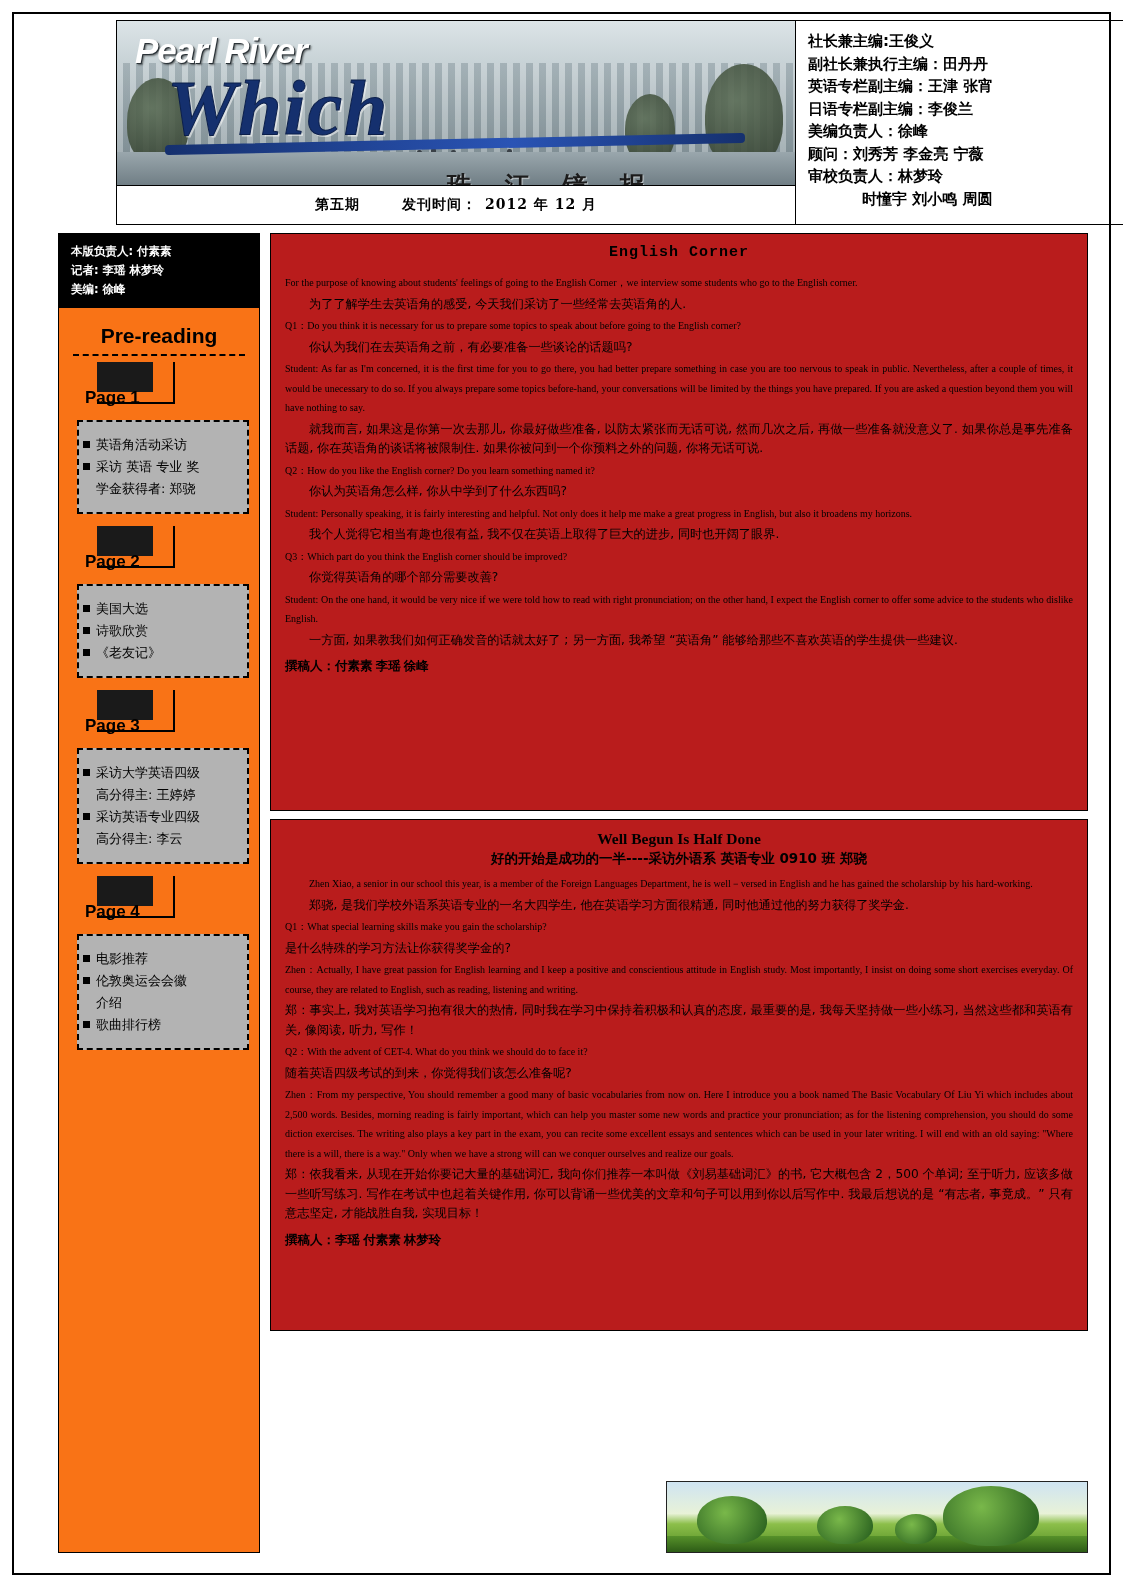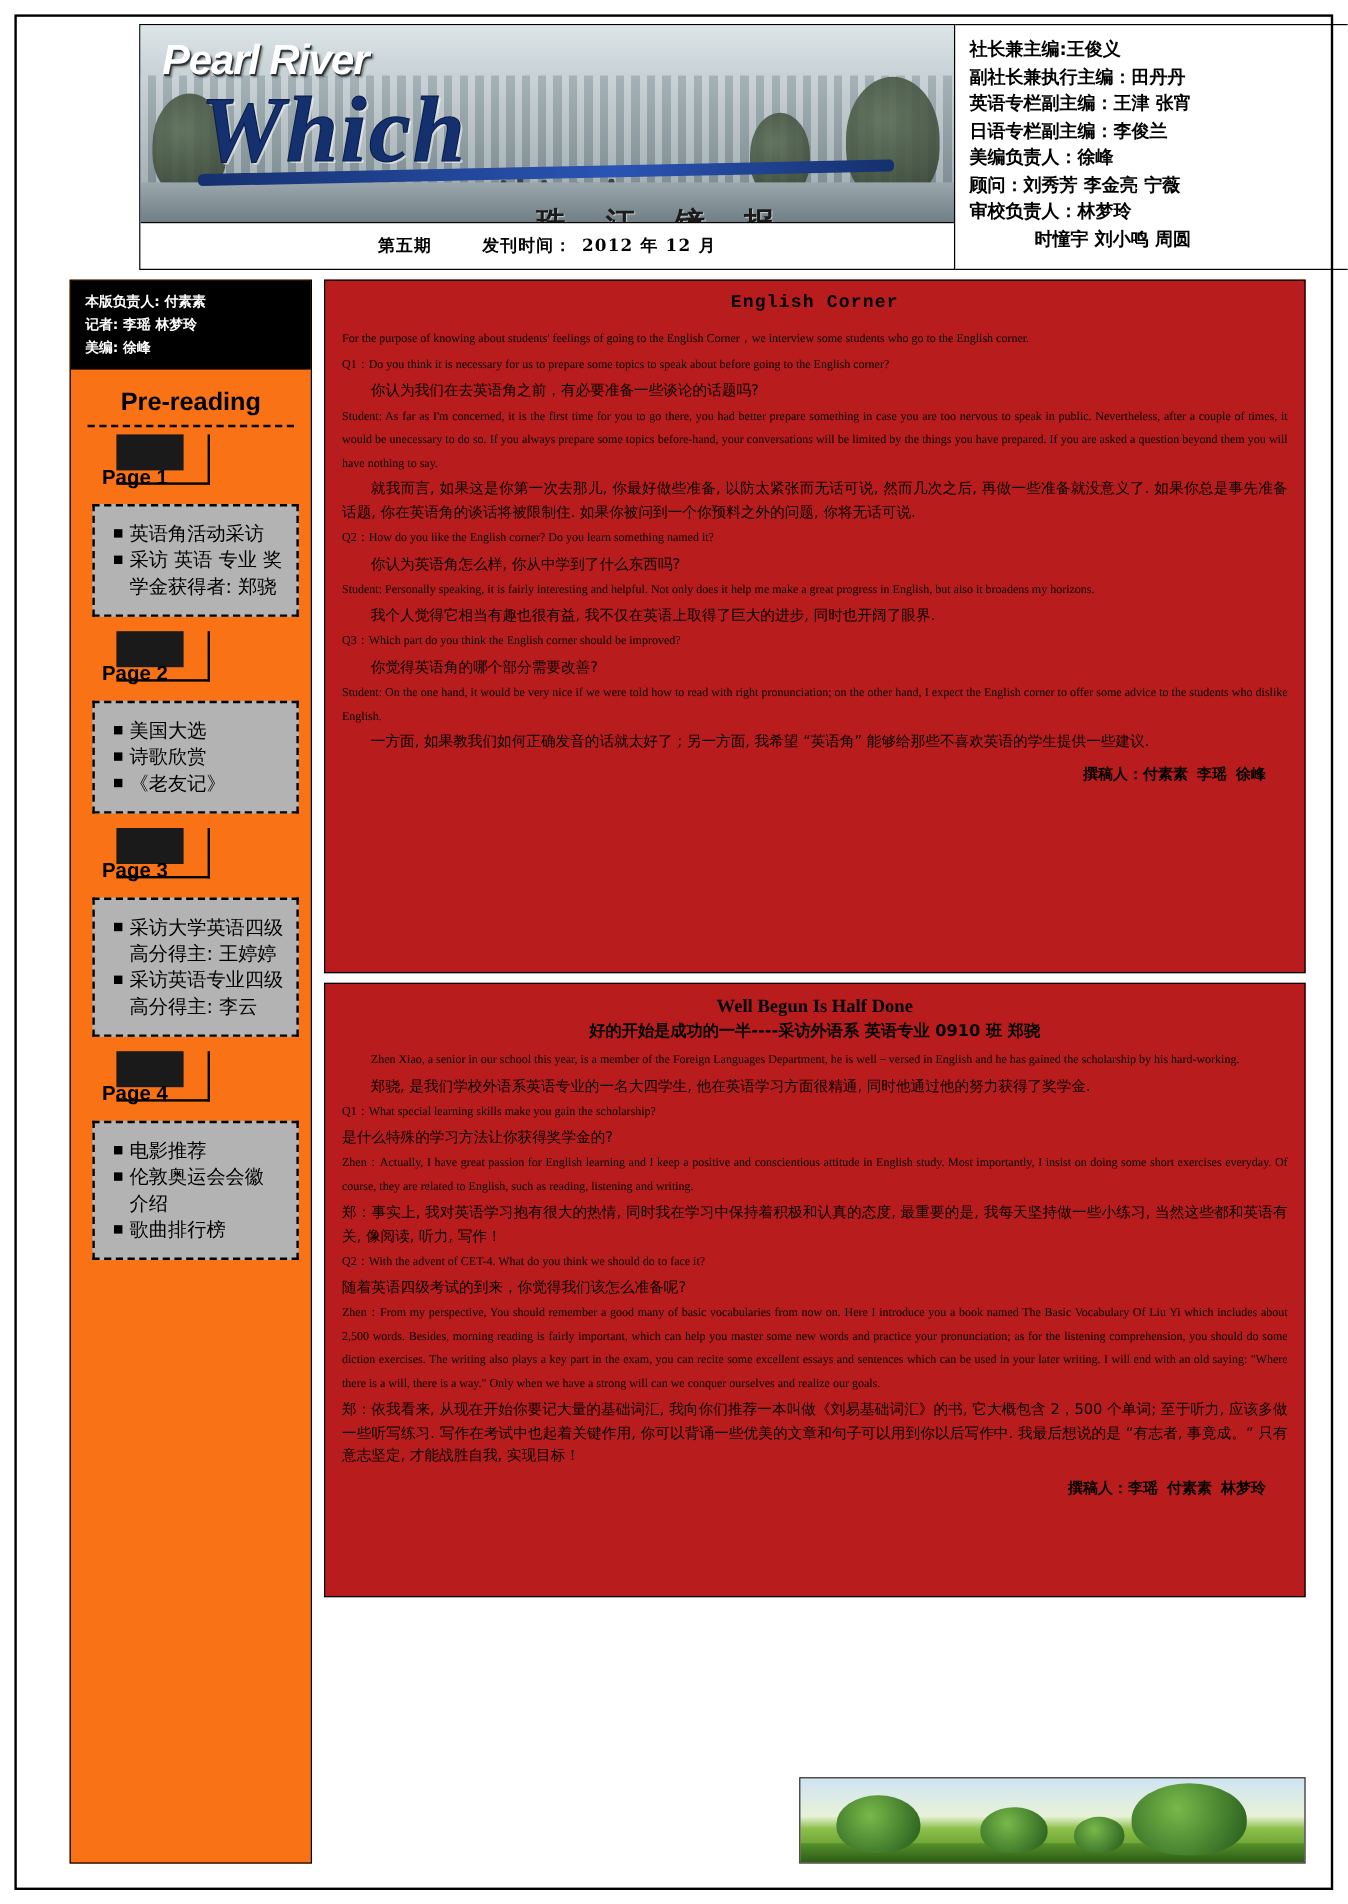--- a/index.html
+++ b/index.html
@@ -172,23 +172,23 @@
   .pm-label{
     position:absolute;left:0;top:26px;
     font-family:"Liberation Sans", sans-serif;
     font-weight:bold;font-size:17px;
     background:transparent;
   }
   .toc-box{
     margin:4px 10px 12px 18px;
     background:#b3b3b3;
     border:2px dashed #000;
-    padding:12px 10px 12px 16px;
+    padding:12px 10px 12px 4px;
     font-family:"DejaVu Sans", sans-serif;
-    font-size:16px;
+    font-size:13px;
     line-height:22px;
     color:#000;
   }
   .toc-box .li{
     display:flex;align-items:flex-start;
   }
   .toc-box .bullet{
     display:inline-block;width:7px;height:7px;background:#000;
     margin:7px 6px 0 0;flex:0 0 auto;
   }
@@ -239,22 +239,21 @@
   }
   p.cn{
     margin:0 0 2px;
     font-family:"DejaVu Sans", sans-serif;
     font-size:12.2px;
     line-height:19.5px;
     text-align:justify;
   }
   p.ind{text-indent:24px;}
   .signature{
-    text-align:right;
-    font-family:Liberation Mono, monospace;
+    font-family:Liberation Serif, serif;
     font-weight:bold;
     font-size:12.5px;
     margin-top:8px;
     padding-right:18px;
   }
   .bottom-photo{
     position:absolute;left:396px;bottom:0;
     width:422px;height:72px;
     border:1px solid #222;
     box-sizing:border-box;
@@ -405,20 +404,21 @@
           <span class="txt">歌曲排行榜</span>
         </div>
     </div>
   </div>
 
   <div class="main-col">
 
     <div class="article one">
       <div class="art-title">English Corner</div>
       <p class="en">For the purpose of knowing about students' feelings of going to the English Corner，we interview some students who go to the English corner.</p>
+      <p class="cn ind">为了了解学生去英语角的感受, 今天我们采访了一些经常去英语角的人.</p>
       <p class="en">Q1：Do you think it is necessary for us to prepare some topics to speak about before going to the English corner?</p>
       <p class="cn ind">你认为我们在去英语角之前，有必要准备一些谈论的话题吗?</p>
       <p class="en">Student: As far as I'm concerned, it is the first time for you to go there, you had better prepare something in case you are too nervous to speak in public. Nevertheless, after a couple of times, it would be unecessary to do so. If you always prepare some topics before-hand, your conversations will be limited by the things you have prepared. If you are asked a question beyond them you will have nothing to say.</p>
       <p class="cn ind">就我而言, 如果这是你第一次去那儿, 你最好做些准备, 以防太紧张而无话可说, 然而几次之后, 再做一些准备就没意义了. 如果你总是事先准备话题, 你在英语角的谈话将被限制住. 如果你被问到一个你预料之外的问题, 你将无话可说.</p>
       <p class="en">Q2：How do you like the English corner? Do you learn something named it?</p>
       <p class="cn ind">你认为英语角怎么样, 你从中学到了什么东西吗?</p>
       <p class="en">Student: Personally speaking, it is fairly interesting and helpful. Not only does it help me make a great progress in English, but also it broadens my horizons.</p>
       <p class="cn ind">我个人觉得它相当有趣也很有益, 我不仅在英语上取得了巨大的进步, 同时也开阔了眼界.</p>
       <p class="en">Q3：Which part do you think the English corner should be improved?</p>
       <p class="cn ind">你觉得英语角的哪个部分需要改善?</p>

